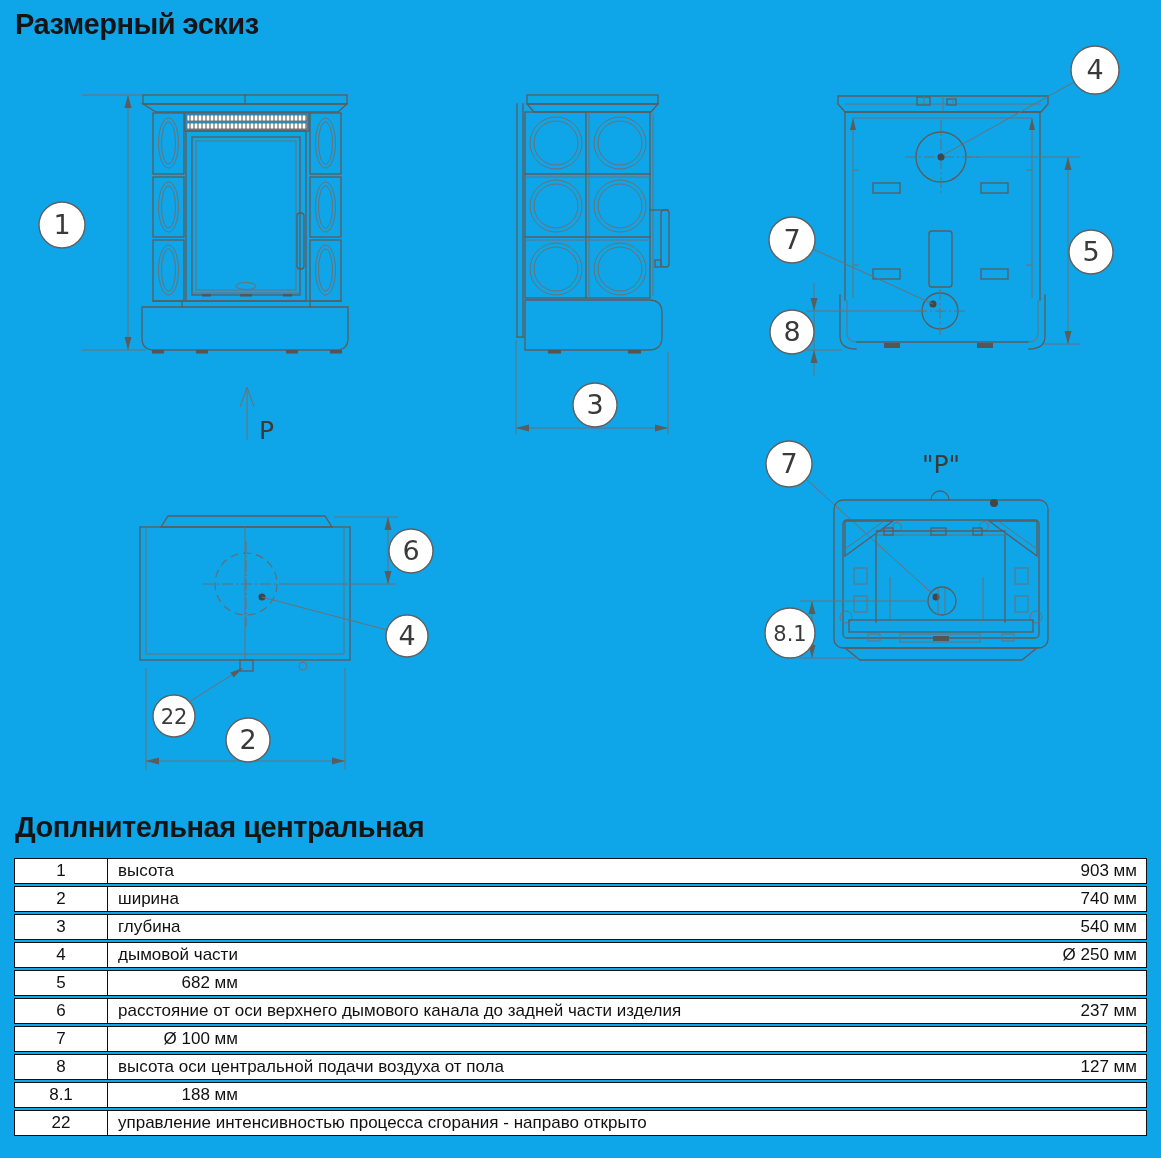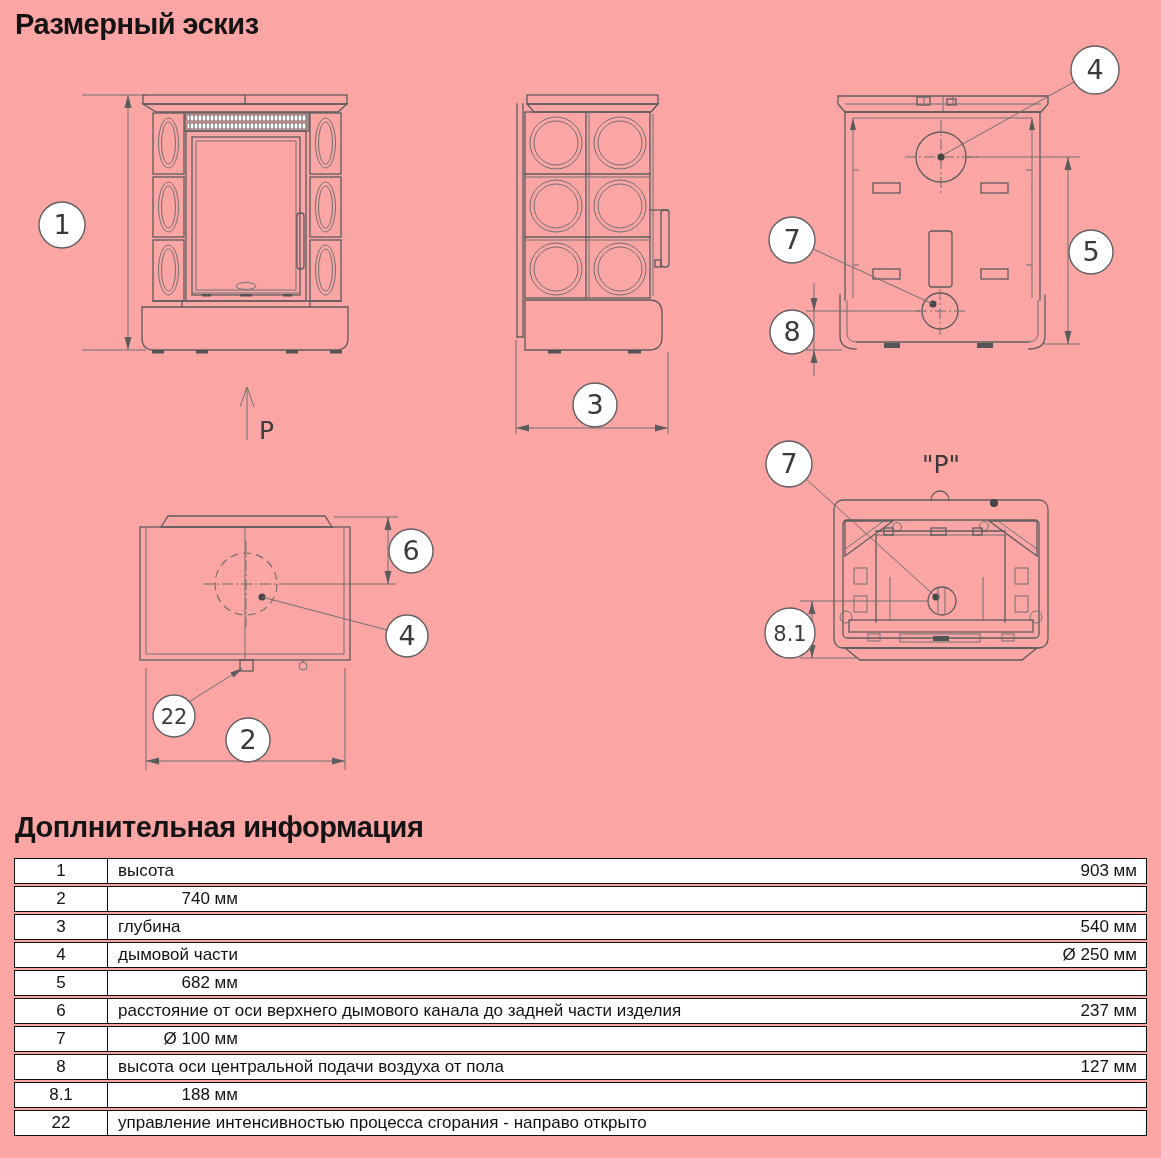--- a/index.html
+++ b/index.html
@@ -1,16 +1,16 @@
 <!DOCTYPE html>
 <html><head>
 <meta charset="utf-8">
 <style>
   html,body{margin:0;padding:0;background:#fff}
-  .sheet{position:relative;width:1161px;height:1158px;background:#fca5a5;
+  .sheet{position:relative;width:1161px;height:1158px;background:#0ea5e9;
          font-family:"Liberation Sans",sans-serif;color:#111;overflow:hidden}
   h1,h2{position:absolute;left:15px;margin:0;font-weight:bold;font-size:29px;color:#141414;
         font-family:"Liberation Sans",sans-serif;letter-spacing:-0.5px}
   h1{top:8px}
   h2{top:811px}
   svg.draw{position:absolute;top:0;left:0}
   .ln{stroke:#5c5c5c;stroke-width:1.3;fill:none;stroke-linecap:square;stroke-linejoin:miter}
   .lt{stroke:#707070;stroke-width:1;fill:none}
   .cl{stroke:#6e6e6e;stroke-width:1;fill:none;stroke-dasharray:11 3 2 3}
   .dash{stroke:#6a6a6a;stroke-width:1.1;fill:none;stroke-dasharray:8 5}
@@ -362,31 +362,32 @@
         <line class="lt" x1="800" y1="658" x2="858" y2="658"></line>
         <line class="lt" x1="812" y1="601" x2="812" y2="658"></line>
         <polygon class="ar" points="812,601 808.5,614 815.5,614"></polygon>
         <polygon class="ar" points="812,658 808.5,645 815.5,645"></polygon>
         <circle class="co" cx="790" cy="633" r="25"></circle>
         <text class="ct ct2" x="790" y="641">8.1</text>
       </g>
     </g>
   </svg>
 
-  <h2>Доплнительная информация</h2>
+  <h2>Доплнительная центральная</h2>
 
   <div class="tbl">
     <div class="trow">
       <div class="tnum">1</div>
       <div class="tdesc">высота</div>
       <div class="tval">903 мм</div>
     </div>
 
     <div class="trow">
       <div class="tnum">2</div>
+      <div class="tdesc">ширина</div>
       <div class="tval">740 мм</div>
     </div>
 
     <div class="trow">
       <div class="tnum">3</div>
       <div class="tdesc">глубина</div>
       <div class="tval">540 мм</div>
     </div>
 
     <div class="trow">

